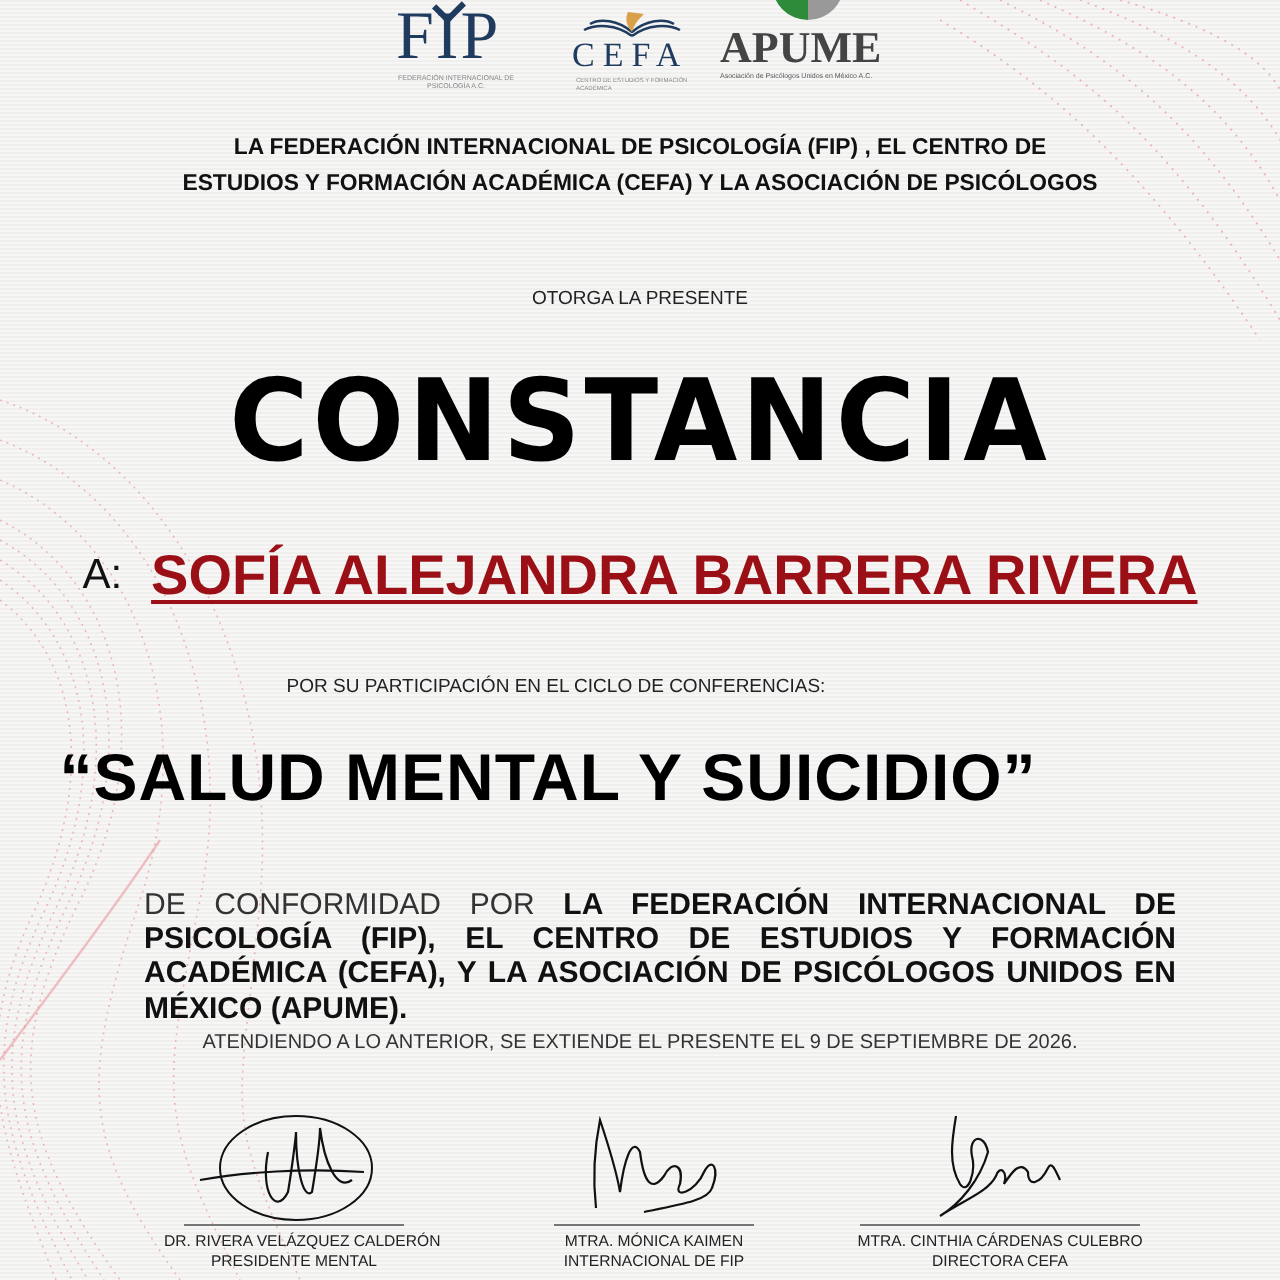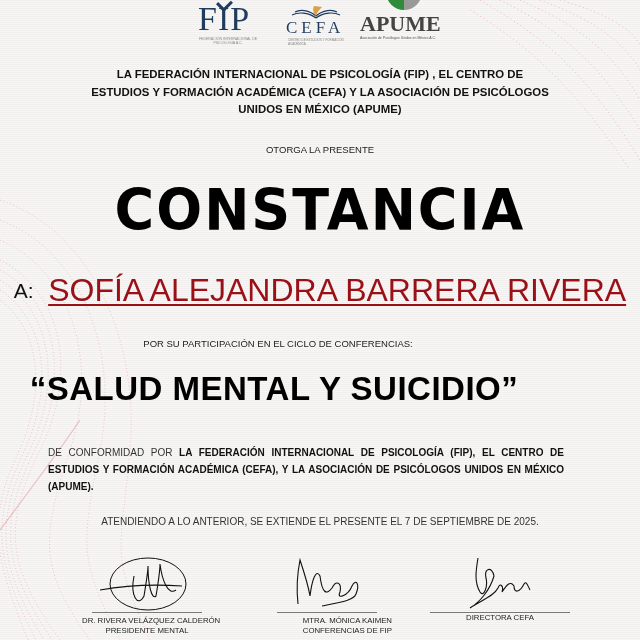--- a/index.html
+++ b/index.html
@@ -39,41 +39,41 @@
   .otorga { position:absolute; top:144px; left:0; width:640px; text-align:center; font-size:9.5px; color:#222; }
   .title {
     position:absolute; top:176px; left:0; width:640px; text-align:center;
     font-family:"DejaVu Sans", sans-serif; font-weight:bold;
     font-size:54px; letter-spacing:2px; color:#000; line-height:70px;
     transform:scaleY(1.05);
   }
   .recipient-row { position:absolute; top:272px; left:0; width:640px; text-align:center; }
   .recipient-prefix { font-size:21px; color:#111; margin-right:10px; vertical-align:middle; }
   .recipient-name {
-    font-weight:normal; font-size:32px; color:#9b1016;
+    font-weight:bold; font-size:28px; color:#9b1016;
     text-decoration:underline; text-decoration-thickness:2px; text-underline-offset:3px;
     vertical-align:middle;
   }
   .participation { position:absolute; top:338px; left:0; width:556px; text-align:center; font-size:9.5px; color:#222; }
   .event-title { position:absolute; top:370px; left:0; width:548px; text-align:center; font-weight:bold; font-size:33px; color:#000; letter-spacing:0.5px; }
   .conformity {
-    position:absolute; top:444px; left:48px; width:516px;
-    font-size:10px; line-height:17.2px; text-align:justify; color:#111;
+    position:absolute; top:444px; left:72px; width:516px;
+    font-size:15px; line-height:17.2px; text-align:justify; color:#111;
   }
   .conformity .plain { font-weight:normal; color:#333; }
   .conformity .bold { font-weight:bold; }
   .closing { position:absolute; top:516px; left:0; width:640px; text-align:center; font-size:10px; color:#333; }
 
   .sig { position:absolute; top:556px; text-align:center; }
   .sig svg { display:block; margin:0 auto; }
   .sig .line { height:1px; background:#777; margin:0 auto; }
   .sig .name { font-size:7.8px; color:#222; margin-top:3px; line-height:10px; white-space:nowrap; }
   .sig .role { font-size:7.8px; color:#222; line-height:10px; }
   .sig1 { left:82px; width:130px; }
-  .sig2 { left:262px; width:130px;text-align:right; }
+  .sig2 { left:262px; width:130px; }
   .sig3 { left:410px; width:180px; }
 </style>
 </head>
 <body>
 
 <div class="bg-texture"></div>
 
 <svg class="deco" style="left:0;top:150px;" width="200" height="490" viewBox="0 0 200 490">
   <g fill="none" stroke="#e8a3a8" stroke-width="0.8" stroke-dasharray="1 2.5" opacity="0.75">
     <path d="M0 110 C60 140 80 220 40 300 S10 420 60 490"></path>
@@ -115,61 +115,61 @@
   <div class="logo apume">
     <div class="circle"></div>
     <div class="mark">APUME</div>
     <div class="sub">Asociación de Psicólogos Unidos en México A.C.</div>
   </div>
 </div>
 
 <div class="header-text">
   <div>LA FEDERACIÓN INTERNACIONAL DE PSICOLOGÍA (FIP) , EL CENTRO DE</div>
   <div style="white-space:nowrap;margin-left:-20px;margin-right:-20px;">ESTUDIOS Y FORMACIÓN ACADÉMICA (CEFA) Y LA ASOCIACIÓN DE PSICÓLOGOS</div>
-  <div>UNIDOS EN MÉXICO (APUME)</div>
 </div>
 
 <div class="otorga">OTORGA LA PRESENTE</div>
 
 <div class="title">CONSTANCIA</div>
 
 <div class="recipient-row">
   <span class="recipient-prefix">A:</span>
   <span class="recipient-name">SOFÍA ALEJANDRA BARRERA RIVERA</span>
 </div>
 
 <div class="participation">POR SU PARTICIPACIÓN EN EL CICLO DE CONFERENCIAS:</div>
 
 <div class="event-title">“SALUD MENTAL Y SUICIDIO”</div>
 
 <div class="conformity">
   <span class="plain">DE CONFORMIDAD POR </span><span class="bold">LA FEDERACIÓN INTERNACIONAL DE PSICOLOGÍA (FIP), EL CENTRO DE ESTUDIOS Y FORMACIÓN ACADÉMICA (CEFA), Y LA ASOCIACIÓN DE PSICÓLOGOS UNIDOS EN MÉXICO (APUME).</span>
 </div>
 
-<div class="closing">ATENDIENDO A LO ANTERIOR, SE EXTIENDE EL PRESENTE EL 7 DE SEPTIEMBRE DE 2025.</div>
+<div class="closing">ATENDIENDO A LO ANTERIOR, SE EXTIENDE EL PRESENTE EL 9 DE SEPTIEMBRE DE 2026.</div>
 
 <div class="sig sig1">
   <svg width="130" height="56" viewBox="0 0 130 56">
     <ellipse cx="66" cy="28" rx="38" ry="26" fill="none" stroke="#111" stroke-width="1"></ellipse>
     <path d="M18 34 C40 30 70 28 100 30" stroke="#111" stroke-width="1.1" fill="none"></path>
     <path d="M52 20 C48 40 56 52 62 40 C64 28 66 12 66 10 C66 30 70 44 74 40 C76 28 78 14 78 8 C80 24 86 40 94 34" stroke="#111" stroke-width="1.1" fill="none"></path>
   </svg>
   <div class="line" style="width:110px;"></div>
   <div class="name">DR. RIVERA VELÁZQUEZ CALDERÓN</div>
   <div class="role">PRESIDENTE MENTAL</div>
 </div>
 
 <div class="sig sig2">
   <svg width="130" height="56" viewBox="0 0 130 56">
     <path d="M36 48 C34 30 36 14 38 4 C42 16 46 28 48 40 C50 24 54 12 58 20 C60 36 64 40 70 32 C74 24 80 26 78 36 C74 44 86 40 90 30 C94 22 98 28 94 38 C92 44 80 46 60 50" stroke="#111" stroke-width="1.1" fill="none"></path>
   </svg>
   <div class="line" style="width:100px;"></div>
   <div class="name">MTRA. MÓNICA KAIMEN</div>
-  <div class="role">CONFERENCIAS DE FIP</div>
+  <div class="role">INTERNACIONAL DE FIP</div>
 </div>
 
 <div class="sig sig3">
   <svg width="180" height="56" viewBox="0 0 180 56">
     <path d="M68 2 C66 14 64 26 70 36 C74 42 78 30 76 22 C74 12 82 10 84 20 C80 34 70 46 60 52 C72 44 84 40 88 32 C90 26 94 30 92 36 C96 30 100 24 104 30 C104 38 110 36 114 28 C116 24 118 30 120 34" stroke="#111" stroke-width="1.1" fill="none"></path>
   </svg>
   <div class="line" style="width:140px;"></div>
+  <div class="name">MTRA. CINTHIA CÁRDENAS CULEBRO</div>
   <div class="role">DIRECTORA CEFA</div>
 </div>
 
 </body></html>

